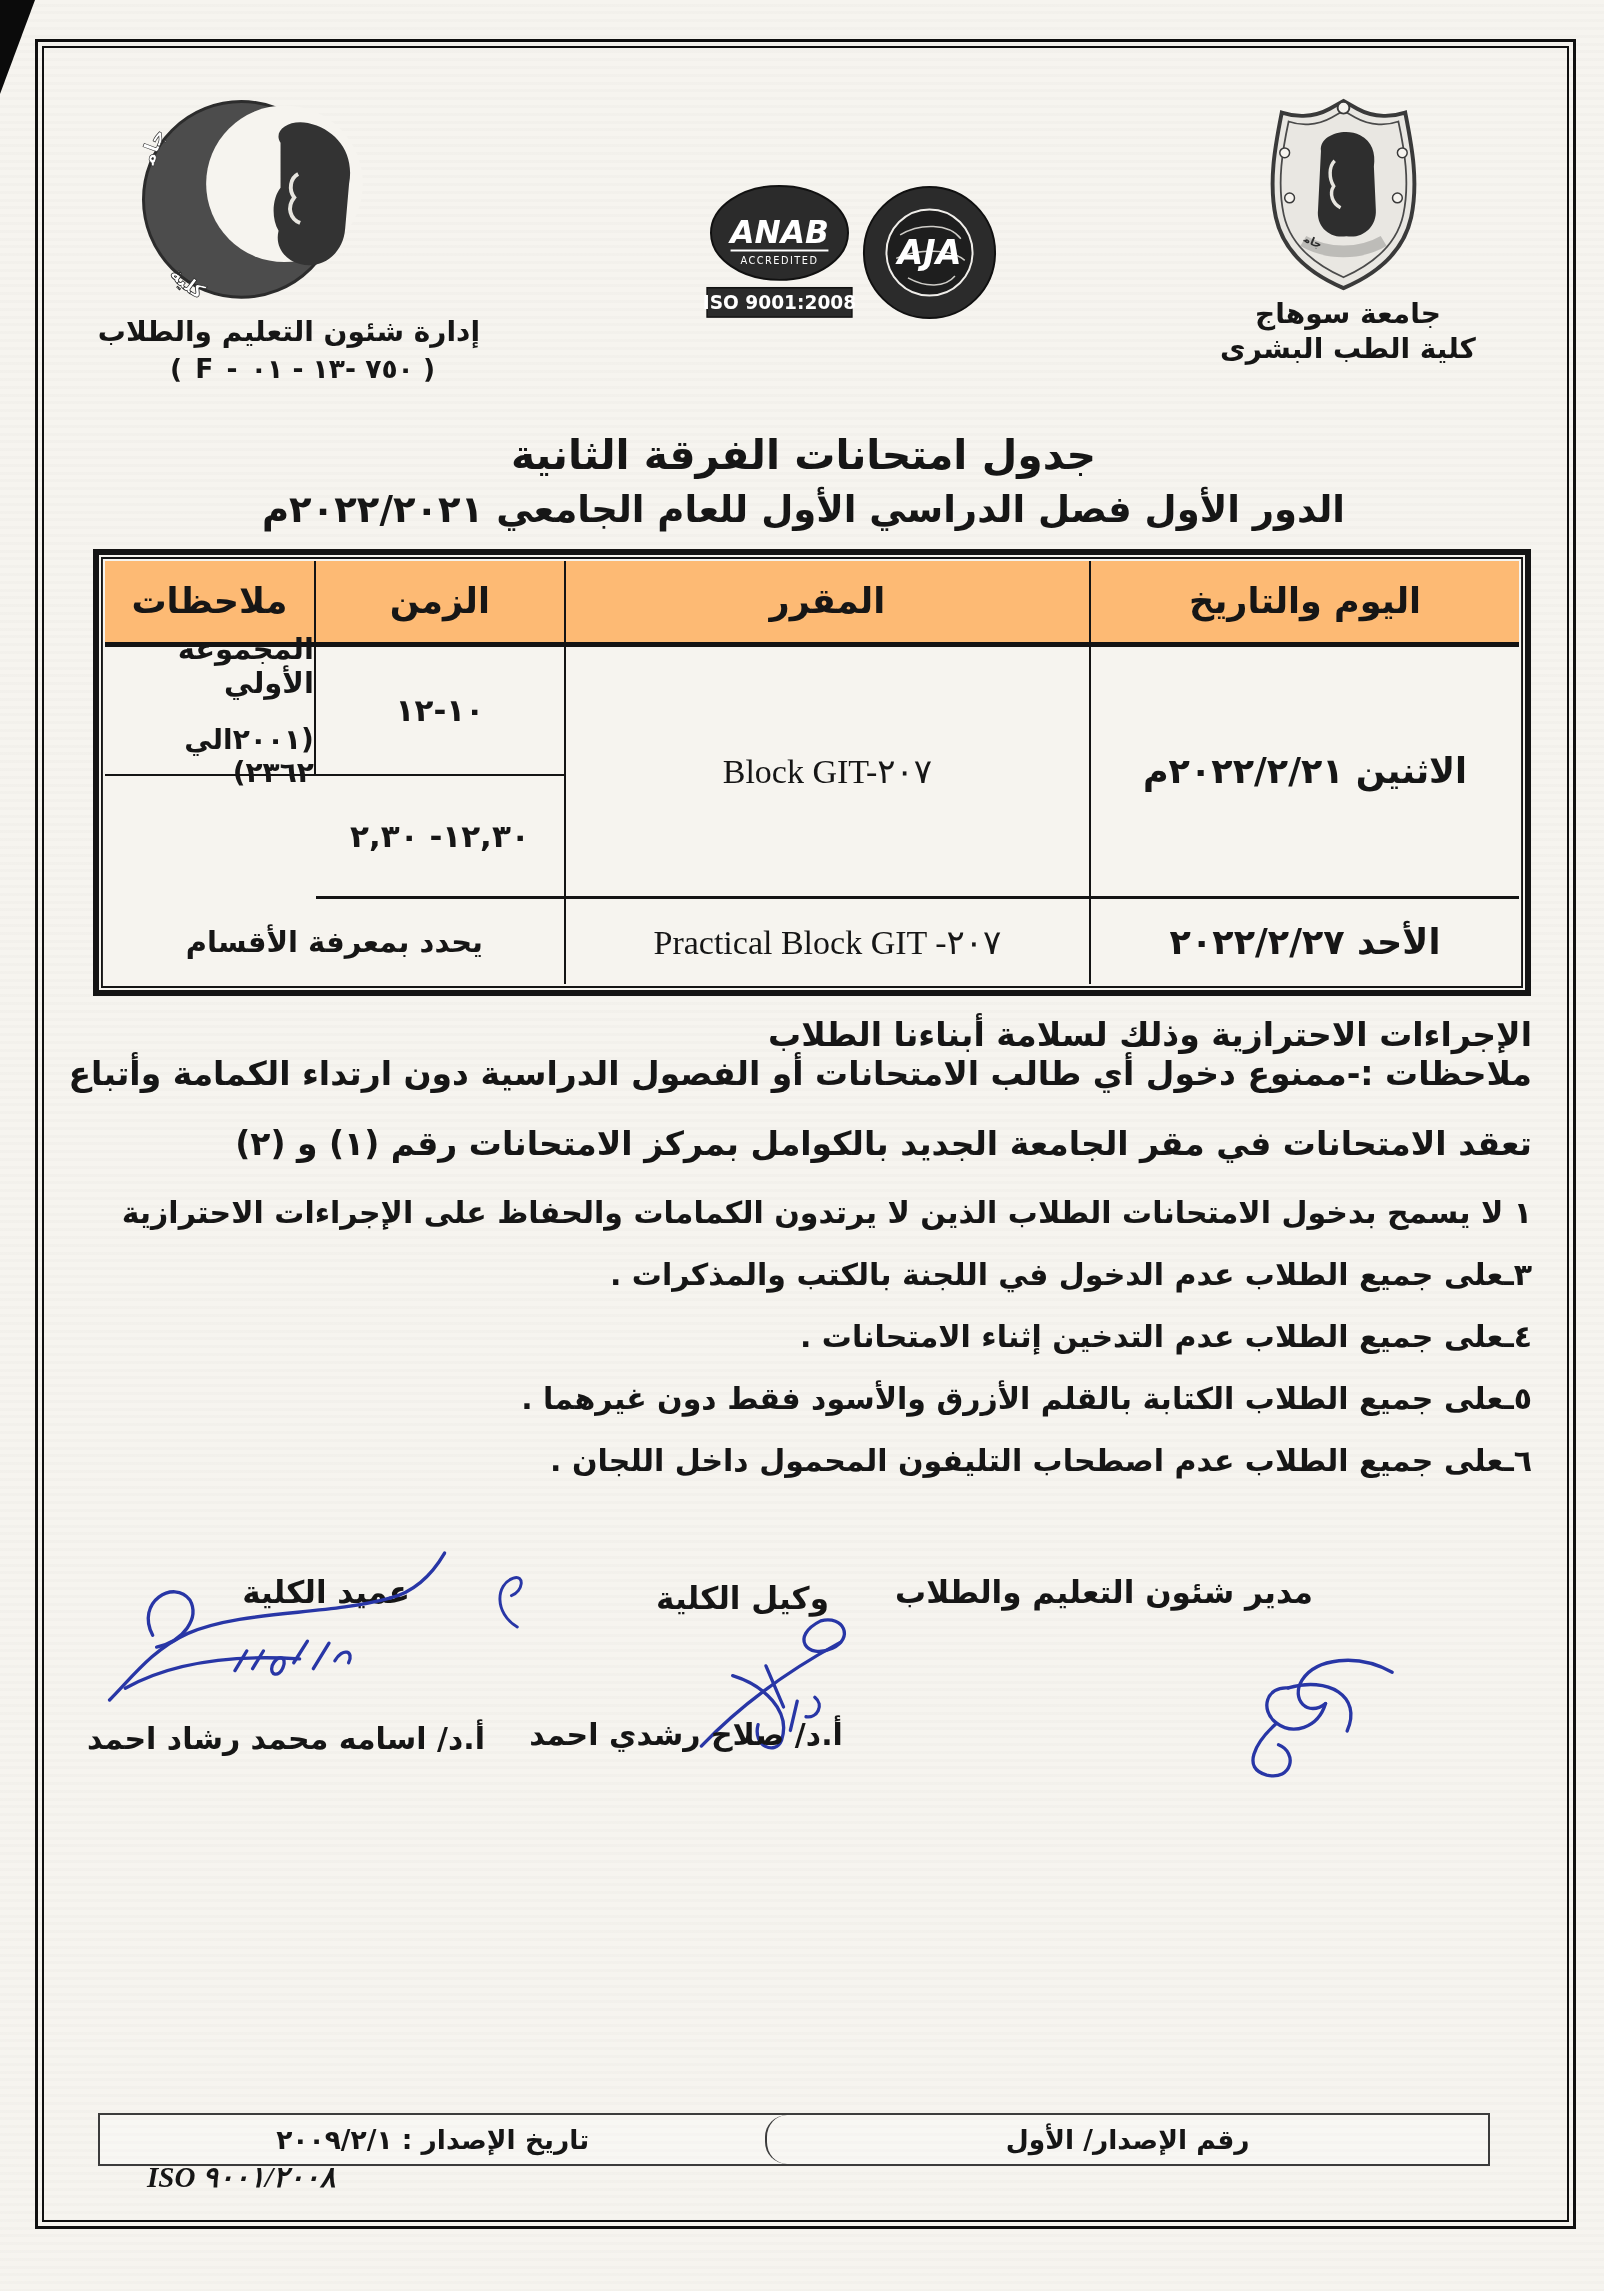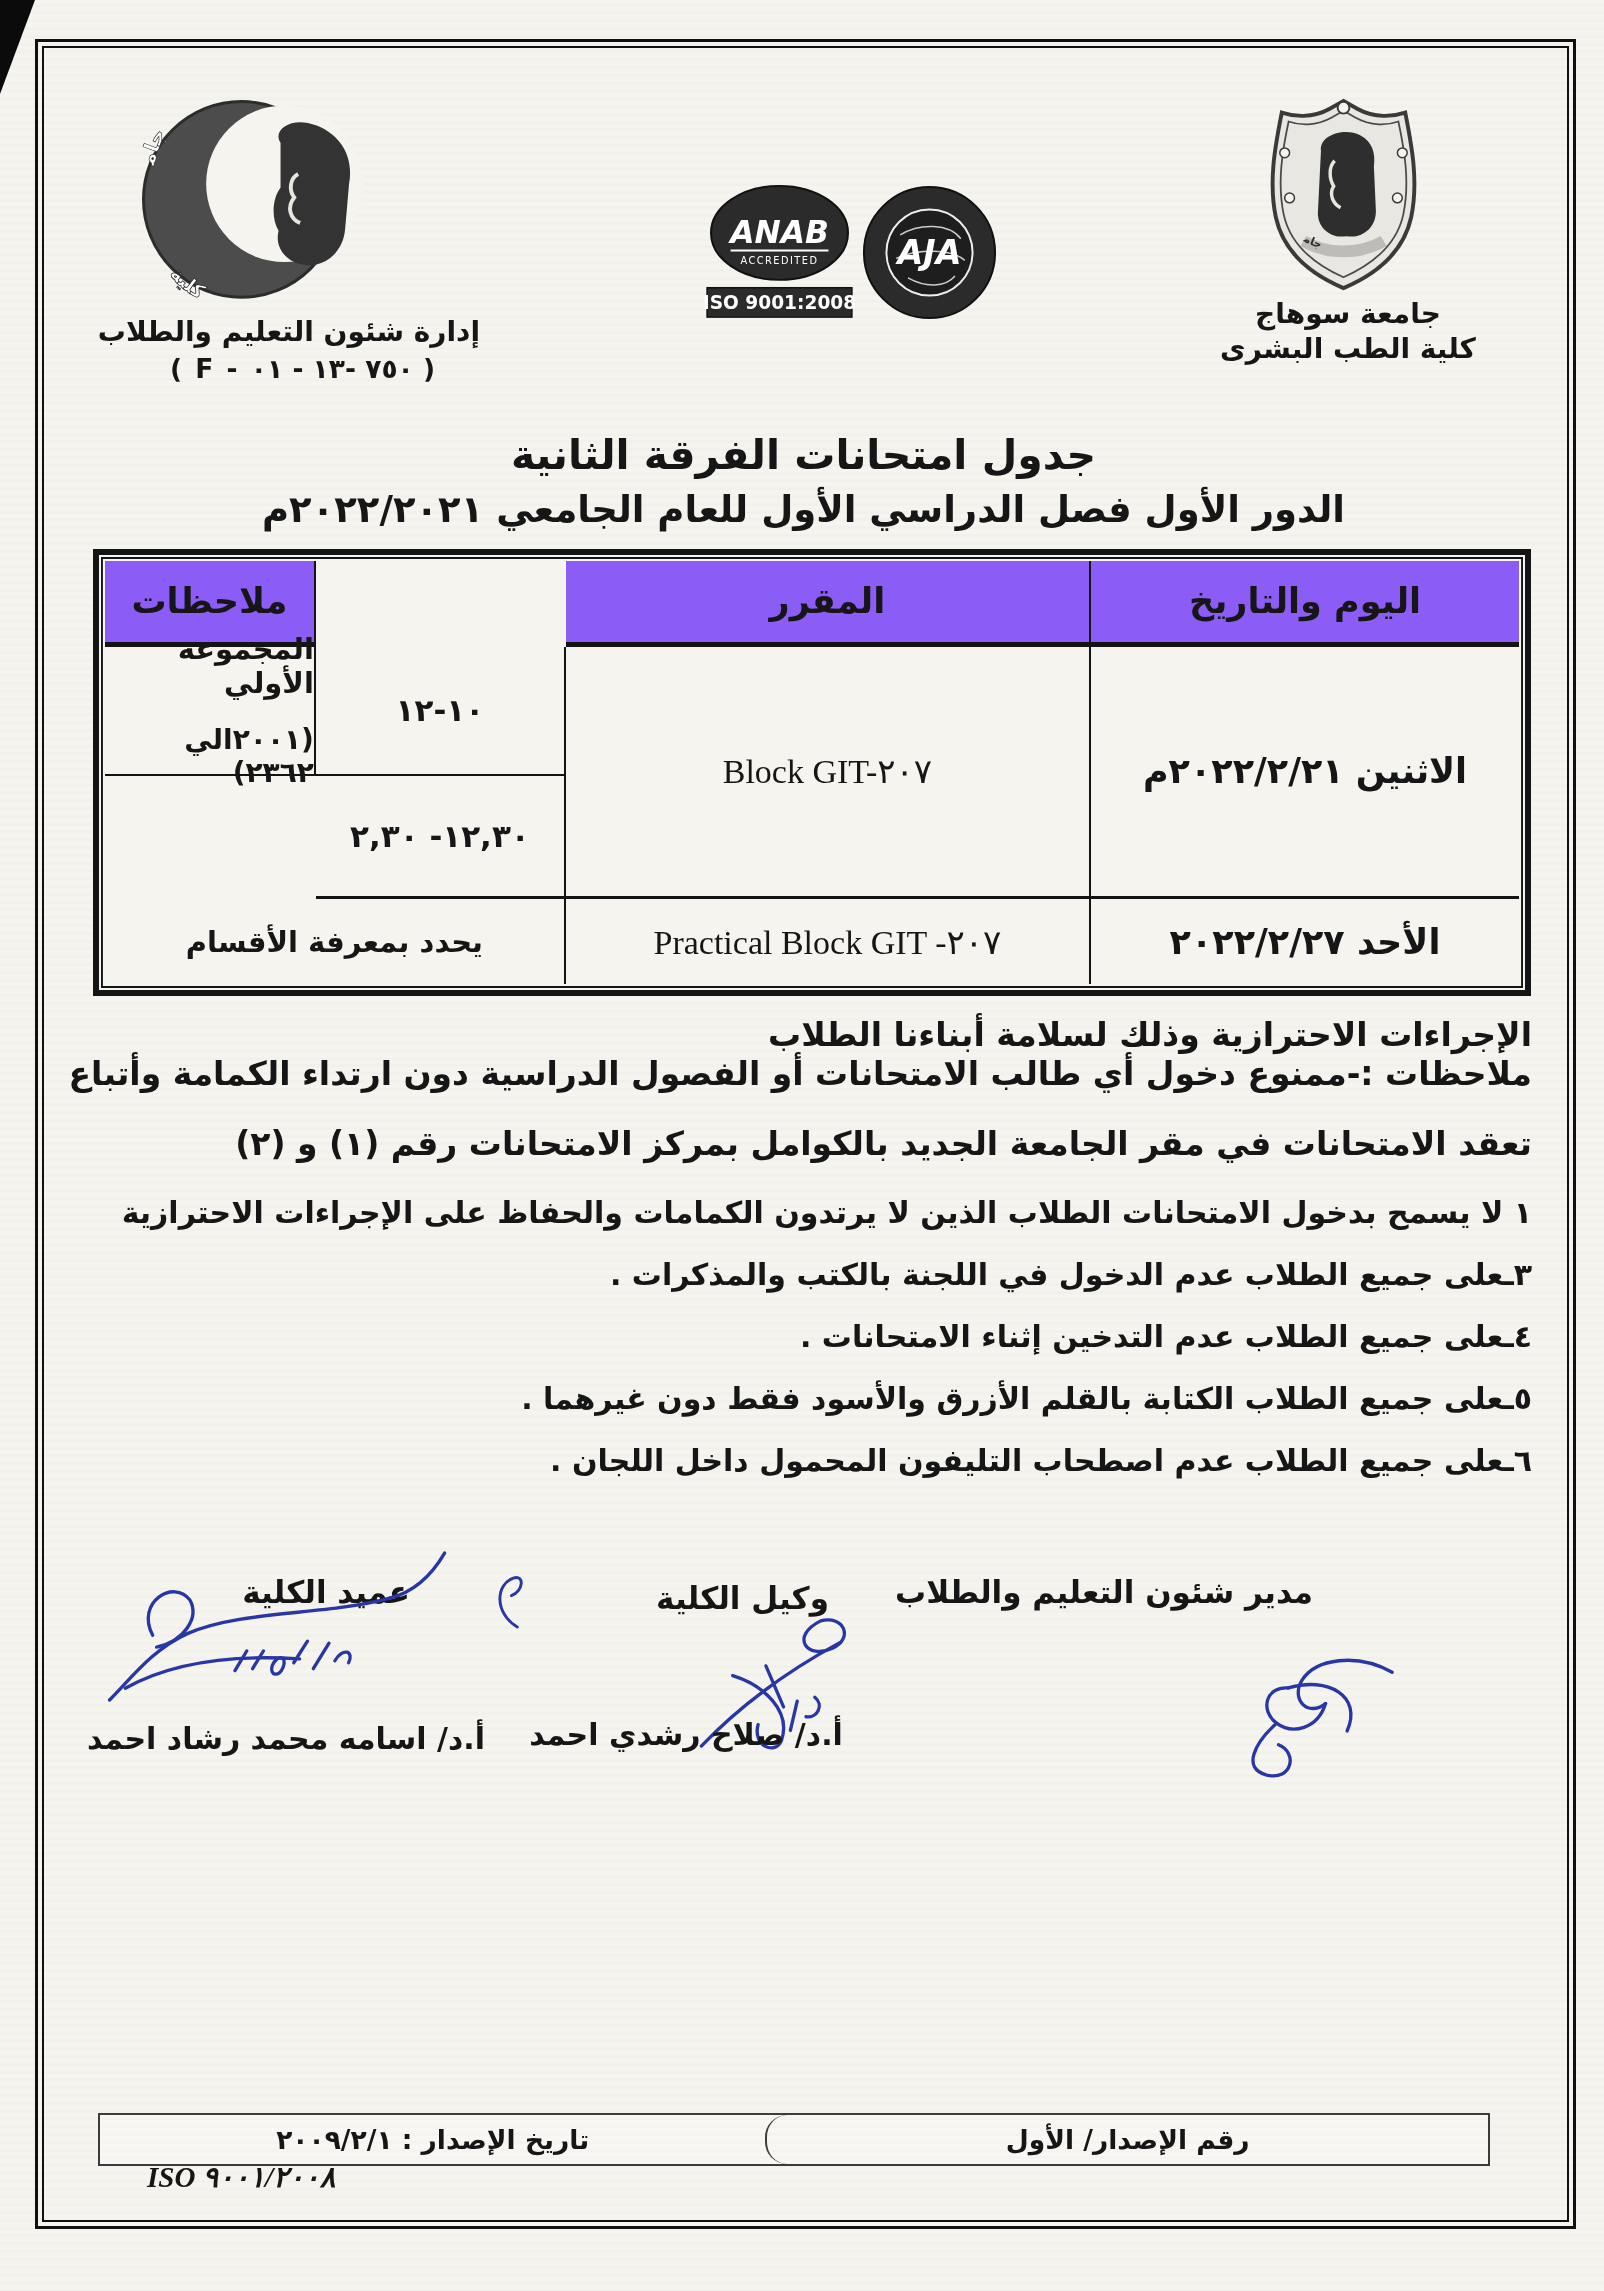--- a/index.html
+++ b/index.html
@@ -18,21 +18,21 @@
   .title1{font-size:41px;font-weight:bold;}
   .title2{font-size:37px;font-weight:bold;}
   
   .tbl{position:absolute;left:93px;top:549px;width:1426px;height:435px;border:6.9px solid #141414;
        background:#f6f4ef;box-shadow:inset 0 0 0 2px #f6f4ef, inset 0 0 0 3.9px #141414;}
   .grid{position:absolute;inset:5.9px;display:grid;direction:ltr;
         grid-template-columns:211px 250px 525px 1fr;
         grid-template-rows:86px 129px 123px 1fr;
         grid-template-areas:"hn ht hc hd" "na ta c1 d1" "nb tb c1 d1" "nm nm c2 d2";}
   .cell{display:flex;flex-direction:column;align-items:center;justify-content:center;direction:rtl;}
-  .hcell{background:#8b5cf6;border-bottom:5.9px solid #141414;font-size:35px;font-weight:bold;}
+  .hcell{background:#fdba74;border-bottom:5.9px solid #141414;font-size:35px;font-weight:bold;}
   .vr{border-right:2.9px solid #141414;}
   .g-hn{grid-area:hn}.g-ht{grid-area:ht}.g-hc{grid-area:hc}.g-hd{grid-area:hd}
   .g-na{grid-area:na}.g-ta{grid-area:ta}.g-c1{grid-area:c1}.g-d1{grid-area:d1}
   .g-nb{grid-area:nb}.g-tb{grid-area:tb}.g-nm{grid-area:nm}.g-c2{grid-area:c2}.g-d2{grid-area:d2}
   .g-na,.g-ta{border-bottom:2px solid #141414;}
   .g-nb,.g-tb,.g-c1,.g-d1{border-bottom:3.9px solid #141414;}
   .date-txt{font-size:35px;font-weight:bold;}
   .course-txt{font-family:"Liberation Serif","DejaVu Serif",serif;font-size:34px;direction:ltr;}
   .time-txt{font-size:31px;font-weight:bold;}
   .note-title{font-size:29px;font-weight:bold;margin-bottom:23.5px;}
@@ -133,20 +133,21 @@
   </svg>
   <div class="abs caption-sm c nw" style="left:1206px;top:294px;width:284px;">جامعة سوهاج</div>
   <div class="abs caption-sm c nw" style="left:1206px;top:329px;width:284px;">كلية الطب البشرى</div>
 
   <div class="abs title1 c nw" style="left:196px;top:431px;width:1215px;">جدول امتحانات الفرقة الثانية</div>
   <div class="abs title2 c nw" style="left:196px;top:488px;width:1215px;">الدور الأول فصل الدراسي الأول للعام الجامعي ٢٠٢٢/٢٠٢١م</div>
 
   <div class="tbl">
     <div class="grid">
       <div class="cell hcell vr g-hn">ملاحظات</div>
+      <div class="cell hcell vr g-ht">الزمن</div>
       <div class="cell hcell vr g-hc">المقرر</div>
       <div class="cell hcell g-hd">اليوم  والتاريخ</div>
 
       <div class="cell vr g-na">
         <div class="note-title">المجموعة الأولي</div>
         <div class="note-range">(٢٠٠١الي ٢٣٦٢)</div>
       </div>
       <div class="cell vr g-ta">
         <div class="time-txt">١٠-١٢</div>
       </div>

